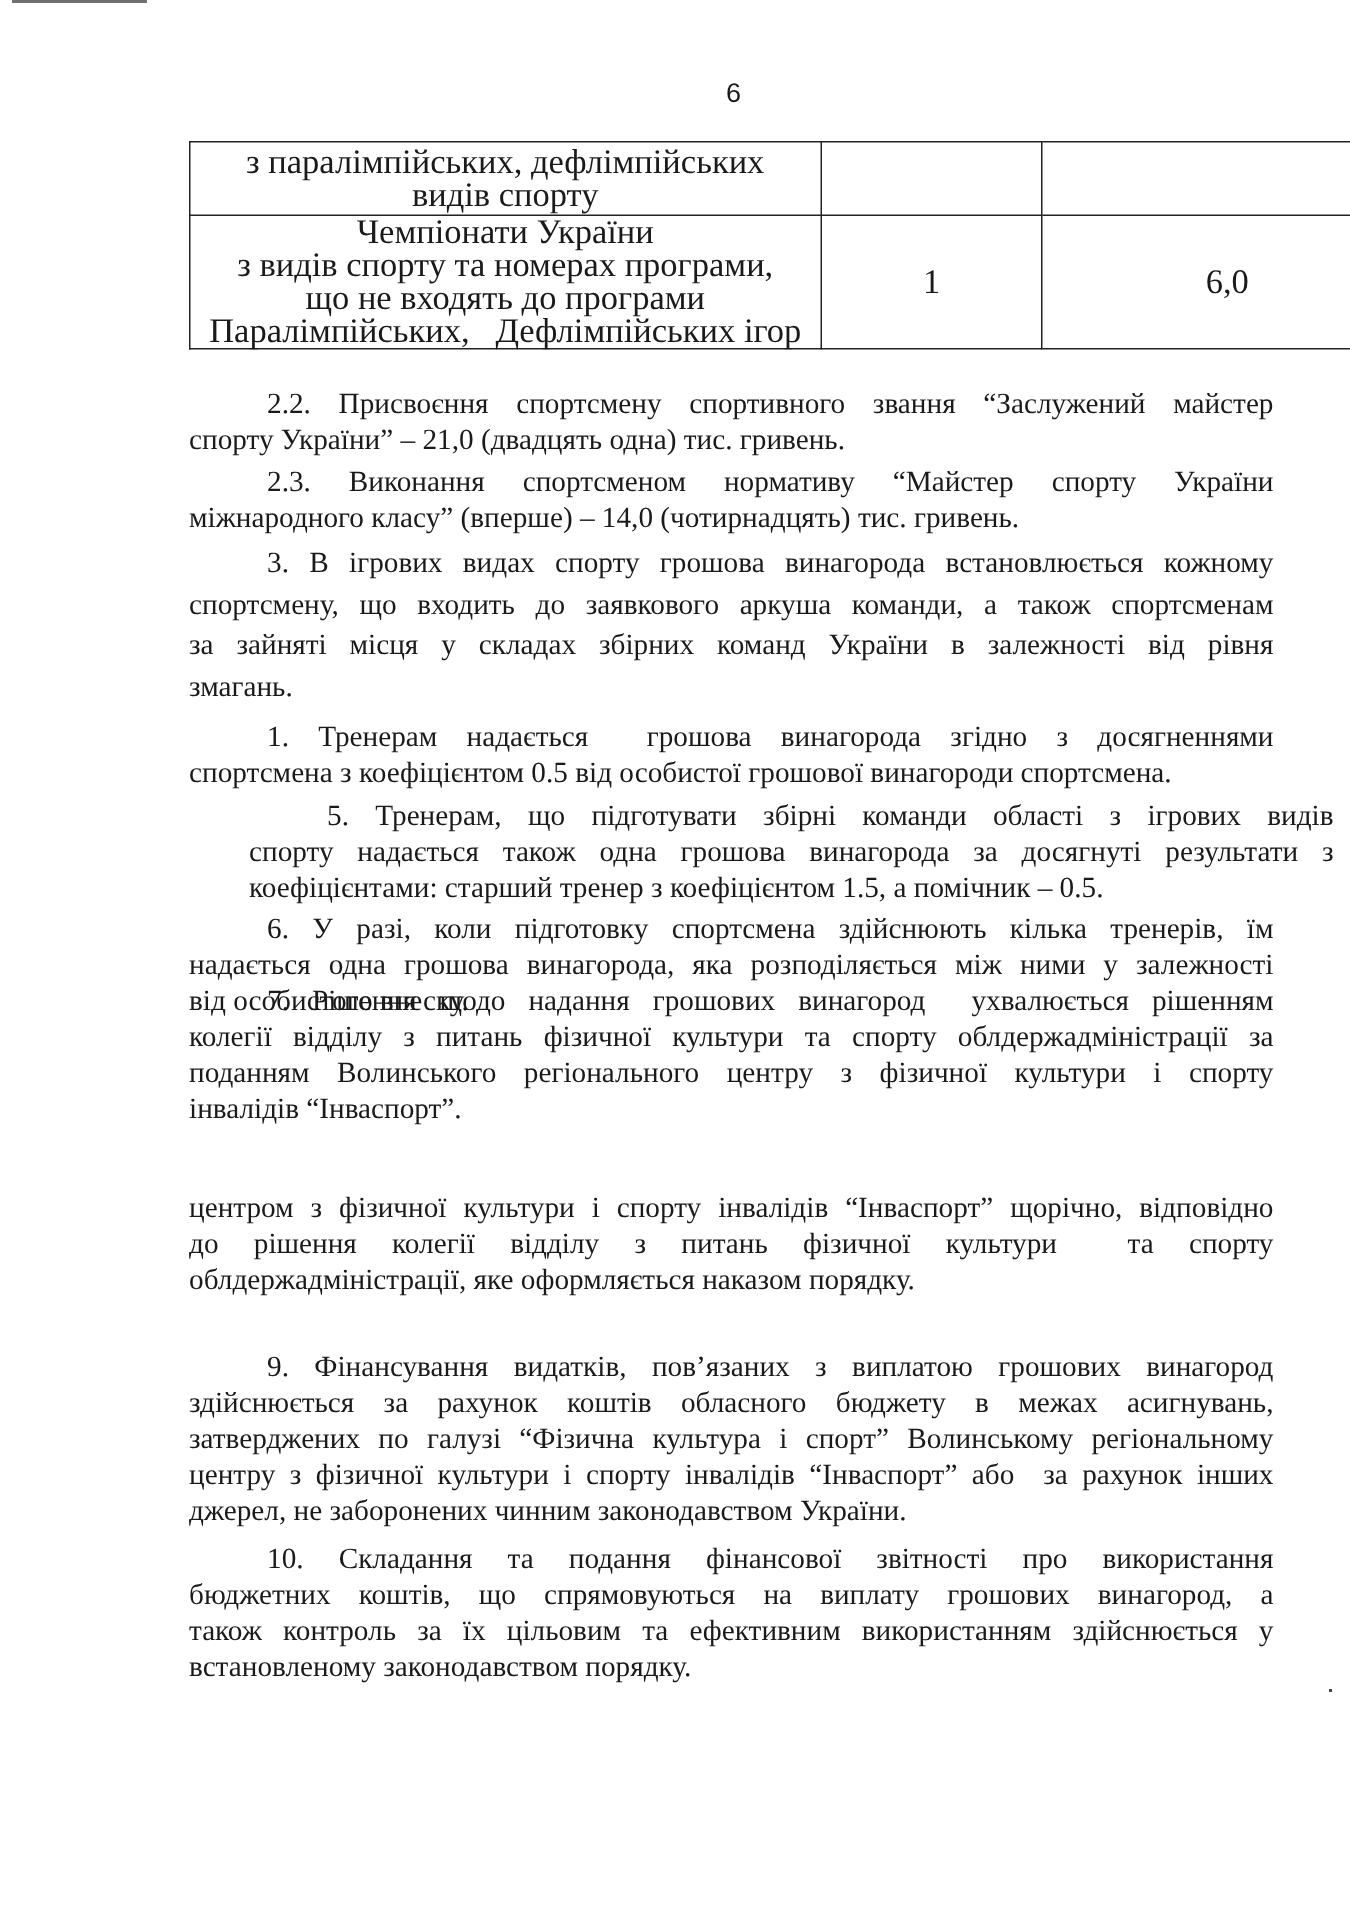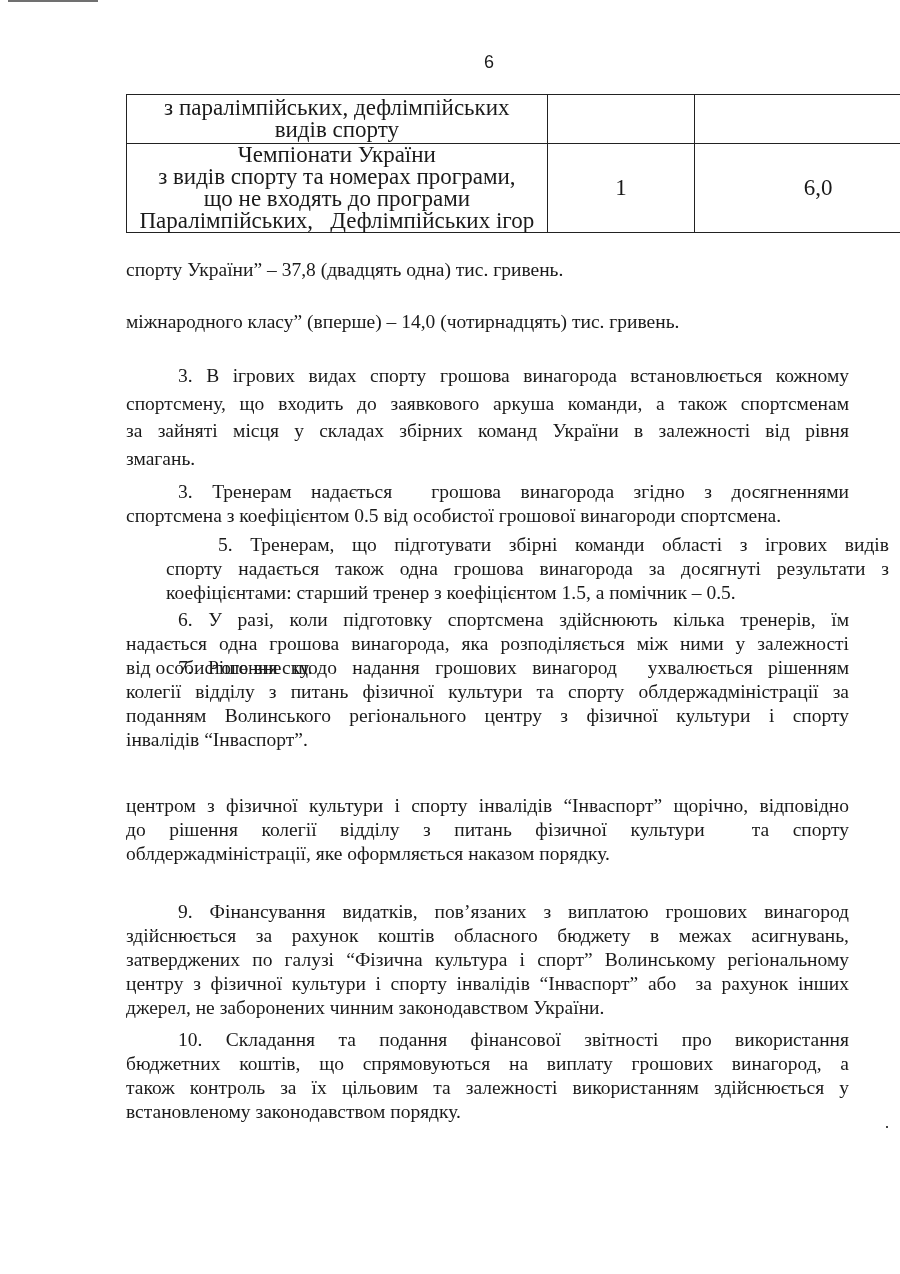--- a/index.html
+++ b/index.html
@@ -123,36 +123,38 @@
     <td class="c3">
       <span class="cell-line">6,0</span>
     </td>
   </tr>
 </tbody>
   </table>
 
 <div class="body-text" style="top:0;">
 
   <div class="para" style="top:258px;">
-    <span class="line last">спорту України” – 37,8  (двадцять одна) тис. гривень.</span>
+    <span class="line first">2.2. Присвоєння спортсмену спортивного звання “Заслужений майстер</span>
+    <span class="line last">спорту України” – 21,0  (двадцять одна) тис. гривень.</span>
   </div>
 
   <div class="para" style="top:310px;">
+    <span class="line first">2.3. Виконання спортсменом нормативу “Майстер спорту України</span>
     <span class="line last">міжнародного класу” (вперше) – 14,0 (чотирнадцять) тис. гривень.</span>
   </div>
 
   <div class="para wide" style="top:362px;">
     <span class="line first">3. В ігрових видах спорту грошова винагорода встановлюється кожному</span>
     <span class="line">спортсмену, що входить до заявкового аркуша команди, а також спортсменам</span>
     <span class="line">за зайняті місця у складах збірних команд України в залежності від рівня</span>
     <span class="line last">змагань.</span>
   </div>
 
   <div class="para" style="top:480px;">
-    <span class="line first" style="white-space:pre;">3. Тренерам надається  грошова винагорода згідно з досягненнями</span>
+    <span class="line first" style="white-space:pre;">1. Тренерам надається  грошова винагорода згідно з досягненнями</span>
     <span class="line last">спортсмена з коефіцієнтом 0.5 від особистої  грошової винагороди спортсмена.</span>
   </div>
 
   <div class="para" style="top:533px;margin-left:40px;">
     <span class="line first">5. Тренерам, що підготувати збірні команди області з ігрових видів</span>
     <span class="line">спорту надається також одна грошова винагорода за досягнуті результати з</span>
     <span class="line last">коефіцієнтами: старший тренер з коефіцієнтом 1.5, а помічник – 0.5.</span>
   </div>
 
   <div class="para" style="top:608px;">
@@ -178,17 +180,17 @@
     <span class="line first">9. Фінансування видатків, пов’язаних з виплатою грошових винагород</span>
     <span class="line">здійснюється за рахунок коштів обласного бюджету в межах асигнувань,</span>
     <span class="line">затверджених по галузі “Фізична культура і спорт” Волинському регіональному</span>
     <span class="line" style="white-space:pre;">центру з фізичної культури і спорту інвалідів “Інваспорт” або  за рахунок інших</span>
     <span class="line last">джерел, не заборонених чинним законодавством України.</span>
   </div>
 
   <div class="para" style="top:1028px;">
     <span class="line first">10. Складання та подання фінансової звітності про використання</span>
     <span class="line">бюджетних коштів, що спрямовуються на виплату грошових винагород, а</span>
-    <span class="line">також контроль за їх цільовим та залежності використанням здійснюється у</span>
+    <span class="line">також контроль за їх цільовим та ефективним використанням здійснюється у</span>
     <span class="line last">встановленому законодавством порядку.</span>
   </div>
 
 </div>
 
 </body></html>

